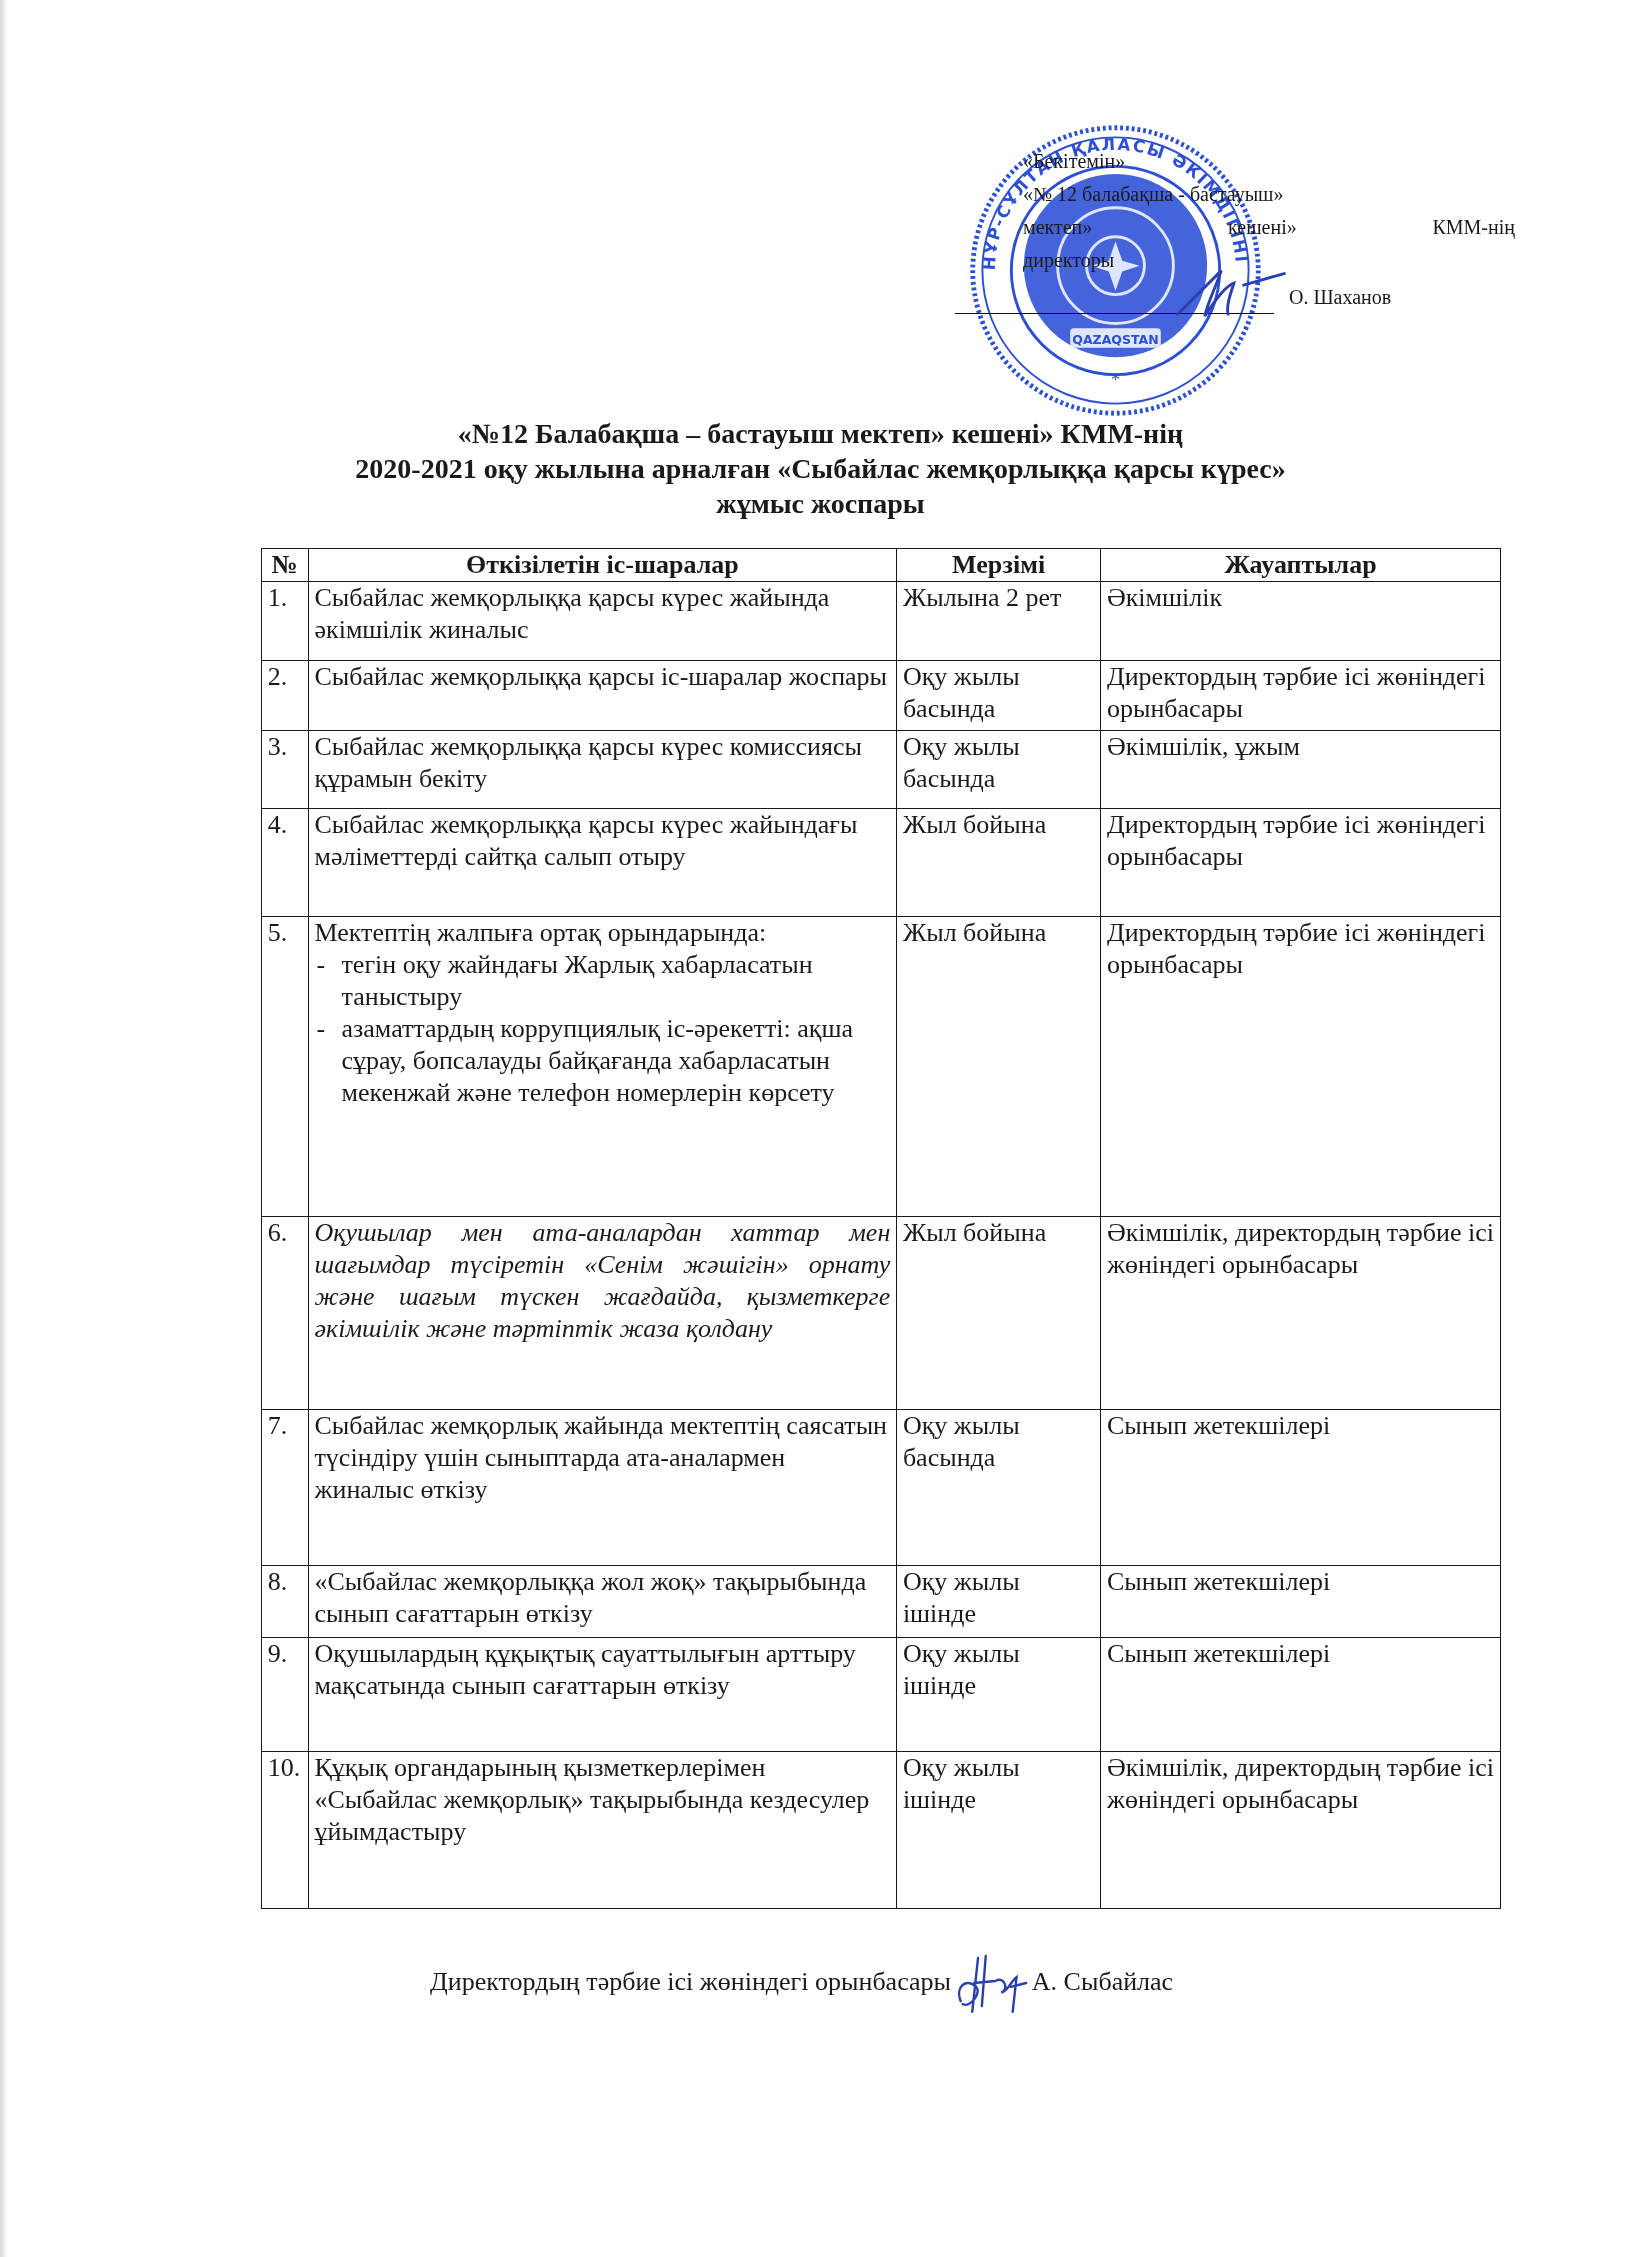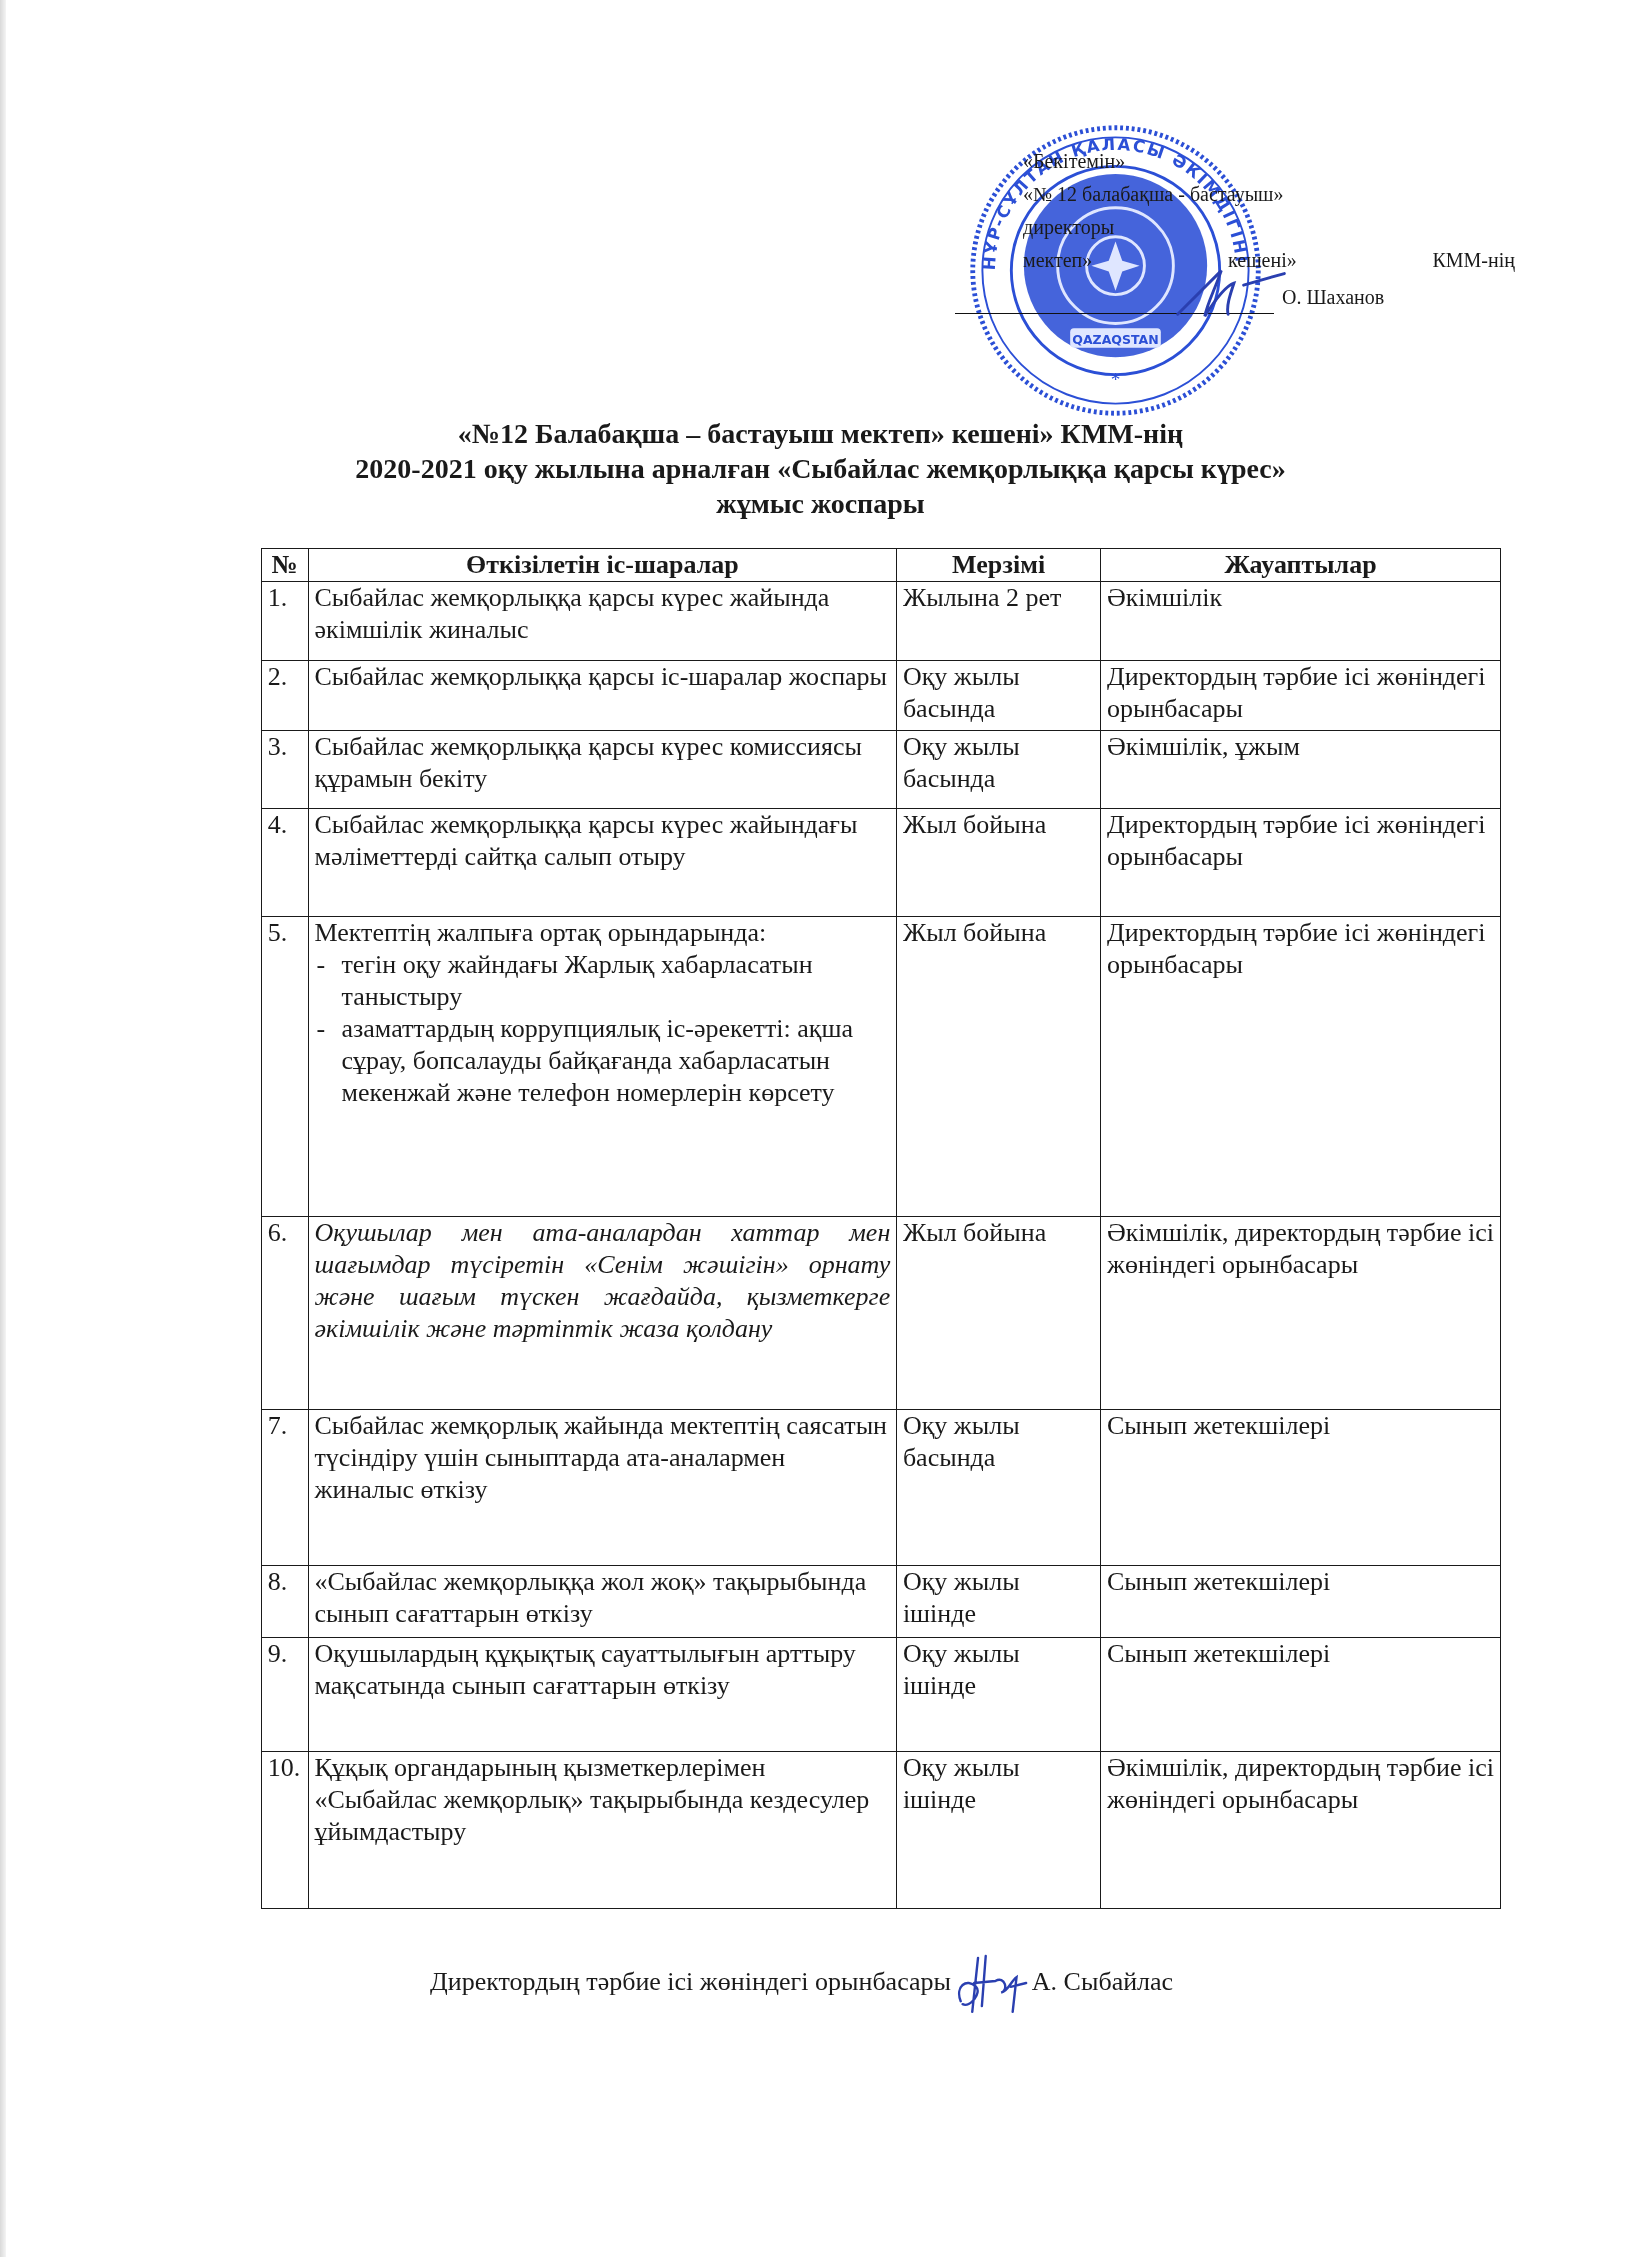--- a/index.html
+++ b/index.html
@@ -8,21 +8,21 @@
       font-family: "Liberation Serif", "DejaVu Serif", serif; color: #1a1a1a;
     }
     .scan-edge { position: absolute; left: 0; top: 0; width: 5.8px; height: 2257px; background: linear-gradient(to right, #d9d9d9, #f4f4f4); }
 
     
     .approval { position: absolute; left: 1023px; top: 145px; width: 492px; font-size: 20px; line-height: 33px; }
     .approval .line { white-space: nowrap; position: relative; z-index: 3; }
     .approval .justify { display: flex; justify-content: space-between; }
     .sig-row { display: flex; align-items: flex-end; margin-top: 3.9px; position: relative; z-index: 3; }
     .sig-underline { width: 319px; border-bottom: 1.9px solid #111; height: 27px; margin-left: -68px; }
-    .sig-name { margin-left: 8px; }
+    .sig-name { margin-left: 15px; }
 
     .stamp { position: absolute; left: 966px; top: 121px; width: 299px; height: 299px; z-index: 2; }
     .signature-top { position: absolute; left: 1168px; top: 256px; width: 126px; height: 68px; z-index: 4; }
 
     
     .title { position: absolute; left: 0; width: 1641px; top: 416px; text-align: center; font-weight: bold; font-size: 28px; line-height: 35px; }
 
     
     table.plan { position: absolute; left: 261px; top: 548px; width: 1240px; border-collapse: collapse; font-size: 26px; line-height: 32px; }
     table.plan th, table.plan td { border: 1.9px solid #1a1a1a; vertical-align: top; padding: 0 5.8px; }
@@ -62,26 +62,26 @@
   <circle cx="155" cy="150" r="30" fill="none" stroke="#dfe6ff" stroke-width="3"></circle>
   <path d="M155 125 L162 145 L180 150 L162 156 L155 176 L148 156 L130 150 L148 145 Z" fill="#dfe6ff"></path>
   <rect x="108" y="215" width="94" height="20" rx="4" fill="#dfe6ff"></rect>
   <text x="155" y="231" text-anchor="middle" font-family="DejaVu Sans, sans-serif" font-size="13" font-weight="bold" fill="#2b4fd6">QAZAQSTAN</text>
   <text x="155" y="275" text-anchor="middle" font-size="20" fill="#2b4fd6">*</text>
 </svg>
 
 <div class="approval">
   <div class="line">«Бекітемін»</div>
   <div class="line">«№ 12 балабақша - бастауыш»</div>
-  <div class="line">директоры</div>
   <div class="line justify">
     <span>мектеп»</span>
     <span>кешені»</span>
     <span>КММ-нің</span>
   </div>
+  <div class="line">директоры</div>
   <div class="sig-row">
     <div class="sig-underline"></div>
     <div class="sig-name">О. Шаханов</div>
   </div>
 </div>
 
 <svg class="signature-top" viewBox="0 0 130 70">
   <path d="M10 60 C 30 40, 45 25, 55 15 C 48 35, 40 50, 38 62 C 52 40, 62 30, 68 28 C 64 40, 60 52, 62 60 M 78 30 L 120 18" fill="none" stroke="#2a3fb0" stroke-width="3" stroke-linecap="round"></path>
 </svg>
 

